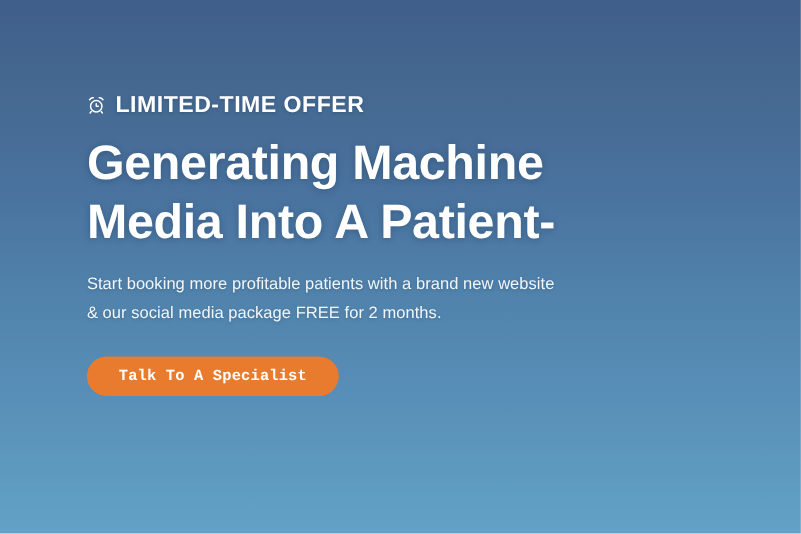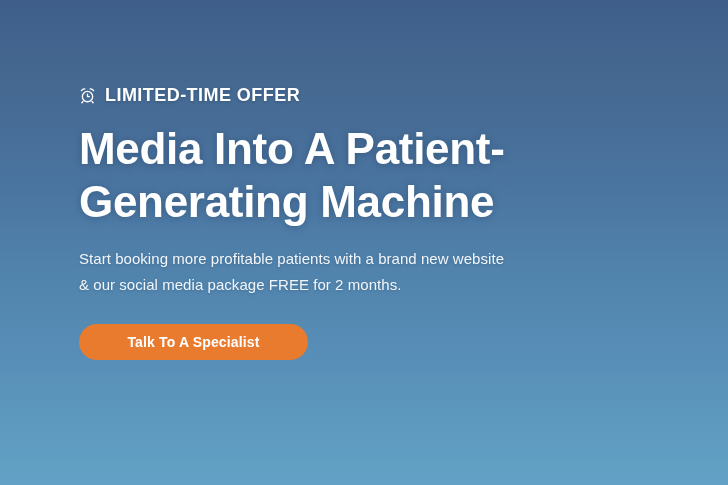--- a/index.html
+++ b/index.html
@@ -57,21 +57,21 @@
     flex: 0 0 auto;
     line-height: 1;
     color: #ffffff;
   }
 
   .eyebrow-icon svg {
     display: block;
   }
 
   .eyebrow-text {
-    font-size: 18px;
+    font-size: 21px;
     font-weight: bold;
     color: #ffffff;
     letter-spacing: 0.45px;
     line-height: 1;
     white-space: nowrap;
     text-shadow: 0 1px 3px rgba(20, 45, 75, 0.30);
   }
 
   
   .headline {
@@ -113,21 +113,21 @@
     align-items: center;
     justify-content: center;
     box-sizing: border-box;
     width: 229px;
     height: 36px;
     padding: 0 18px;
     border: none;
     border-radius: 999px;
     background: #e87b2e;
     color: #ffffff;
-    font-family: Liberation Sans, sans-serif;
+    font-family: Liberation Mono, monospace;
     font-size: 14px;
     font-weight: bold;
     letter-spacing: 0.15px;
     line-height: 1;
     cursor: pointer;
     white-space: nowrap;
     text-decoration: none;
   }
 </style>
 </head>
@@ -145,22 +145,22 @@
           <path d="M3.4 5.2 C4.7 3.3 6.6 2.4 8.2 2.6"></path>
           <path d="M20.6 5.2 C19.3 3.3 17.4 2.4 15.8 2.6"></path>
           <path d="M5.6 20.4 L4.1 22.2"></path>
           <path d="M18.4 20.4 L19.9 22.2"></path>
         </svg>
       </span>
       <span class="eyebrow-text">LIMITED-TIME OFFER</span>
     </div>
 
     <h1 class="headline">
+      <span class="hl-line">Generating Machine</span>
       <span class="hl-line">Media Into A Patient-</span>
-      <span class="hl-line">Generating Machine</span>
     </h1>
 
     <p class="subheading">
       <span class="sub-line">Start booking more profitable patients with a brand new website</span>
       <span class="sub-line">&amp; our social media package FREE for 2 months.</span>
     </p>
 
     <button class="cta-button" type="button">Talk To A Specialist</button>
 
   </div>

